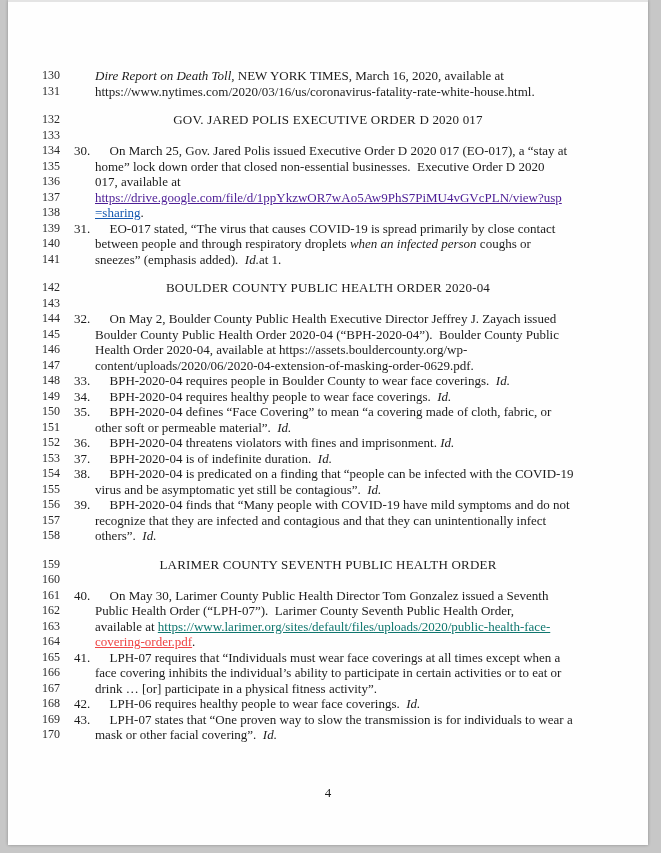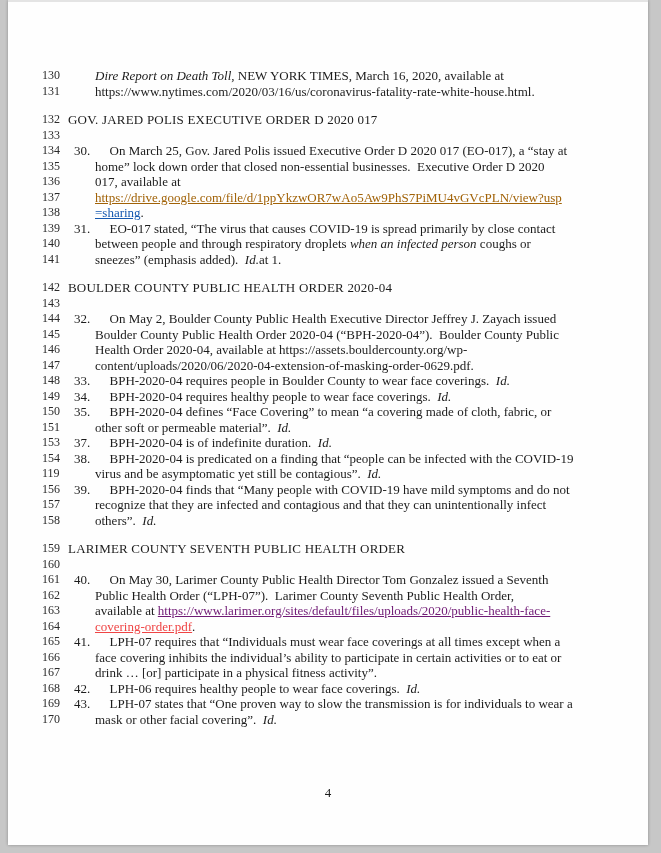--- a/index.html
+++ b/index.html
@@ -22,21 +22,21 @@
   .doc{position:absolute;top:66px;left:0;right:0;}
   .row{display:flex;height:15.5px;font-size:13px;line-height:15.5px;}
   .row.spacer{height:13px;}
   .lnum{
     flex:0 0 60px;box-sizing:border-box;padding-left:34px;
     font-size:12px;line-height:15.5px;color:#2a2a2a;
   }
   .lcontent{flex:1;box-sizing:border-box;padding-right:60px;white-space:pre;}
   .cite .lcontent,.cont .lcontent{padding-left:27px;}
   .first .lcontent{padding-left:6px;}
-  .head .lcontent{text-align:left;letter-spacing:.2px;}
+  .head .lcontent{text-align:center;letter-spacing:.2px;}
   .plabel{margin-right:16px;}
   .it{font-style:italic;}
   a.doclink{text-decoration:underline;cursor:pointer;}
   .footer{
     position:absolute;top:783px;left:60px;width:520px;
     text-align:center;font-size:13px;color:#1c1c1c;
   }
 </style>
 </head>
 <body>
@@ -68,21 +68,21 @@
         <div class="row cont">
           <span class="lnum">135</span>
           <span class="lcontent"><span>home” lock down order that closed non-essential businesses.  Executive Order D 2020</span></span>
         </div>
         <div class="row cont">
           <span class="lnum">136</span>
           <span class="lcontent"><span>017, available at</span></span>
         </div>
         <div class="row cont">
           <span class="lnum">137</span>
-          <span class="lcontent"><a class="doclink" href="#" style="color: #a16207;">https://drive.google.com/file/d/1ppYkzwOR7wAo5Aw9PhS7PiMU4vGVcPLN/view?usp</a></span>
+          <span class="lcontent"><a class="doclink" href="#" style="color: #4c1d95;">https://drive.google.com/file/d/1ppYkzwOR7wAo5Aw9PhS7PiMU4vGVcPLN/view?usp</a></span>
         </div>
         <div class="row cont">
           <span class="lnum">138</span>
           <span class="lcontent"><a class="doclink" href="#" style="color: rgb(21, 88, 176);">=sharing</a><span>.</span></span>
         </div>
         <div class="row first">
           <span class="lnum">139</span>
           <span class="lcontent"><span class="plabel">31. </span><span>EO-017 stated, “The virus that causes COVID-19 is spread primarily by close contact</span></span>
         </div>
         <div class="row cont">
@@ -128,29 +128,33 @@
         </div>
         <div class="row first">
           <span class="lnum">150</span>
           <span class="lcontent"><span class="plabel">35. </span><span>BPH-2020-04 defines “Face Covering” to mean “a covering made of cloth, fabric, or</span></span>
         </div>
         <div class="row cont">
           <span class="lnum">151</span>
           <span class="lcontent"><span>other soft or permeable material”.  </span><span class="it">Id.</span></span>
         </div>
         <div class="row first">
+          <span class="lnum">152</span>
+          <span class="lcontent"><span class="plabel">36. </span><span>BPH-2020-04 threatens violators with fines and imprisonment. </span><span class="it">Id.</span></span>
+        </div>
+        <div class="row first">
           <span class="lnum">153</span>
           <span class="lcontent"><span class="plabel">37. </span><span>BPH-2020-04 is of indefinite duration.  </span><span class="it">Id.</span></span>
         </div>
         <div class="row first">
           <span class="lnum">154</span>
           <span class="lcontent"><span class="plabel">38. </span><span>BPH-2020-04 is predicated on a finding that “people can be infected with the COVID-19</span></span>
         </div>
         <div class="row cont">
-          <span class="lnum">119</span>
+          <span class="lnum">155</span>
           <span class="lcontent"><span>virus and be asymptomatic yet still be contagious”.  </span><span class="it">Id.</span></span>
         </div>
         <div class="row first">
           <span class="lnum">156</span>
           <span class="lcontent"><span class="plabel">39. </span><span>BPH-2020-04 finds that “Many people with COVID-19 have mild symptoms and do not</span></span>
         </div>
         <div class="row cont">
           <span class="lnum">157</span>
           <span class="lcontent"><span>recognize that they are infected and contagious and that they can unintentionally infect</span></span>
         </div>
@@ -170,21 +174,21 @@
         <div class="row first">
           <span class="lnum">161</span>
           <span class="lcontent"><span class="plabel">40. </span><span>On May 30, Larimer County Public Health Director Tom Gonzalez issued a Seventh</span></span>
         </div>
         <div class="row cont">
           <span class="lnum">162</span>
           <span class="lcontent"><span>Public Health Order (“LPH-07”).  Larimer County Seventh Public Health Order,</span></span>
         </div>
         <div class="row cont">
           <span class="lnum">163</span>
-          <span class="lcontent"><span>available at </span><a class="doclink" href="#" style="color: #701a75;">https://www.larimer.org/sites/default/files/uploads/2020/public-health-face-</a></span>
+          <span class="lcontent"><span>available at </span><a class="doclink" href="#" style="color: #0f766e;">https://www.larimer.org/sites/default/files/uploads/2020/public-health-face-</a></span>
         </div>
         <div class="row cont">
           <span class="lnum">164</span>
           <span class="lcontent"><a class="doclink" href="#" style="color: #ef4444;">covering-order.pdf</a><span>.</span></span>
         </div>
         <div class="row first">
           <span class="lnum">165</span>
           <span class="lcontent"><span class="plabel">41. </span><span>LPH-07 requires that “Individuals must wear face coverings at all times except when a</span></span>
         </div>
         <div class="row cont">

